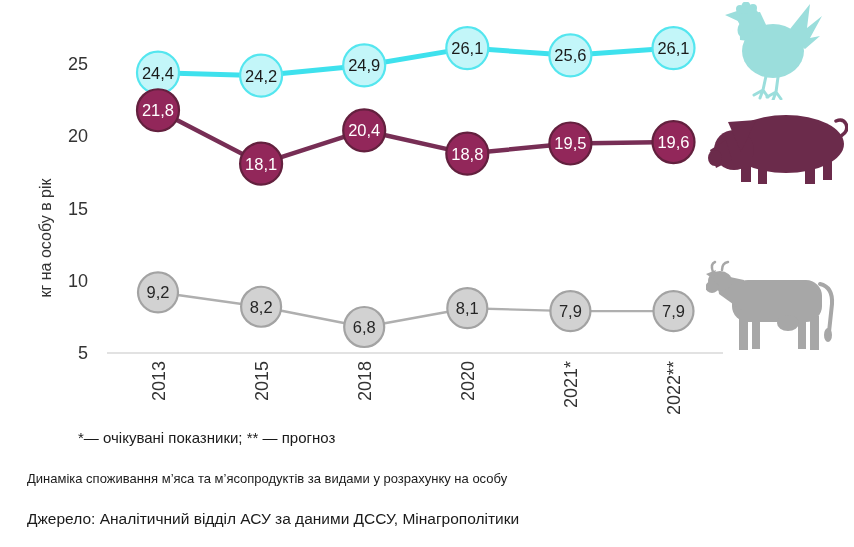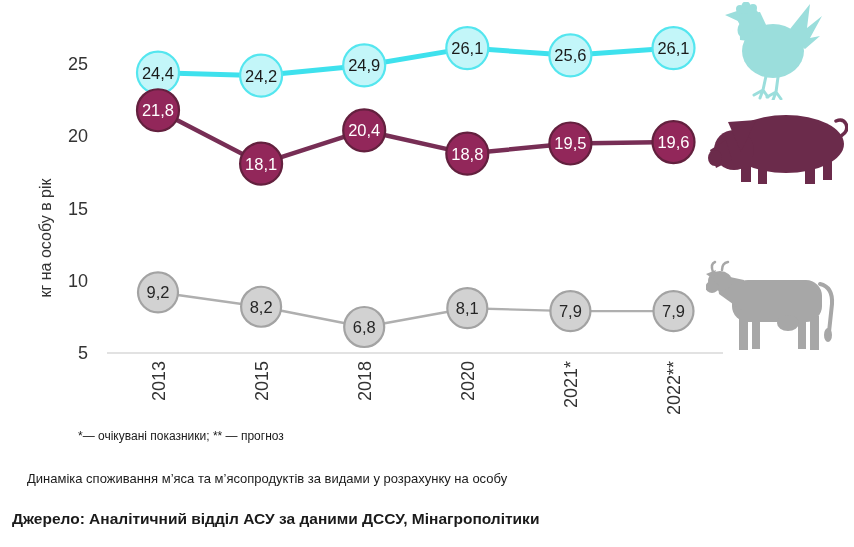--- a/index.html
+++ b/index.html
@@ -10,23 +10,23 @@
   .chart{position:absolute;left:0;top:0;}
   .ylabel{
     position:absolute;left:-34px;top:228px;width:162px;height:20px;
     text-align:center;transform:rotate(-90deg);
     font-size:16px;color:#333333;white-space:nowrap;
   }
   .animal-icon{position:absolute;}
   .icon-chicken{left:720px;top:2px;width:102px;height:98px;}
   .icon-pig{left:708px;top:108px;width:140px;height:78px;}
   .icon-cow{left:706px;top:260px;width:142px;height:92px;}
-  .footnote{position:absolute;left:78px;top:429px;font-size:12px;color:#1a1a1a;white-space:nowrap;}
+  .footnote{position:absolute;left:78px;top:429px;font-size:15px;color:#1a1a1a;white-space:nowrap;}
   .caption{position:absolute;left:27px;top:471px;font-size:13px;color:#1a1a1a;white-space:nowrap;}
-  .source{position:absolute;left:12px;top:510px;font-size:15.5px;color:#1a1a1a;white-space:nowrap;font-weight:bold;}
+  .source{position:absolute;left:27px;top:510px;font-size:15.5px;color:#1a1a1a;white-space:nowrap;}
   svg text{font-family:"Liberation Sans",sans-serif;}
 </style>
 </head>
 <body>
 
 <div class="figure">
 
   <svg class="chart" width="854" height="460" viewBox="0 0 854 460">
       <line x1="107" y1="353" x2="723" y2="353" stroke="#D9D9D9" stroke-width="1.4"></line>
       <text x="88" y="359" text-anchor="end" font-size="18" fill="#333333">5</text>

